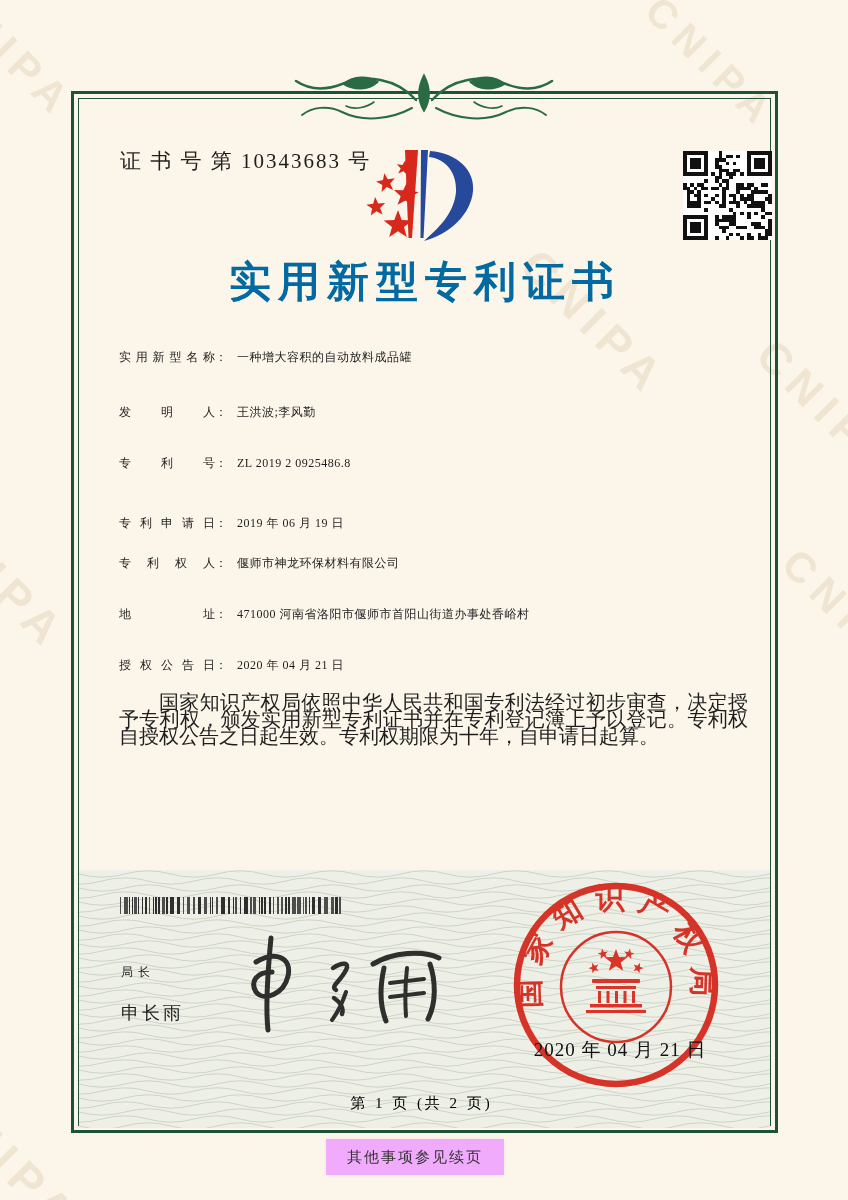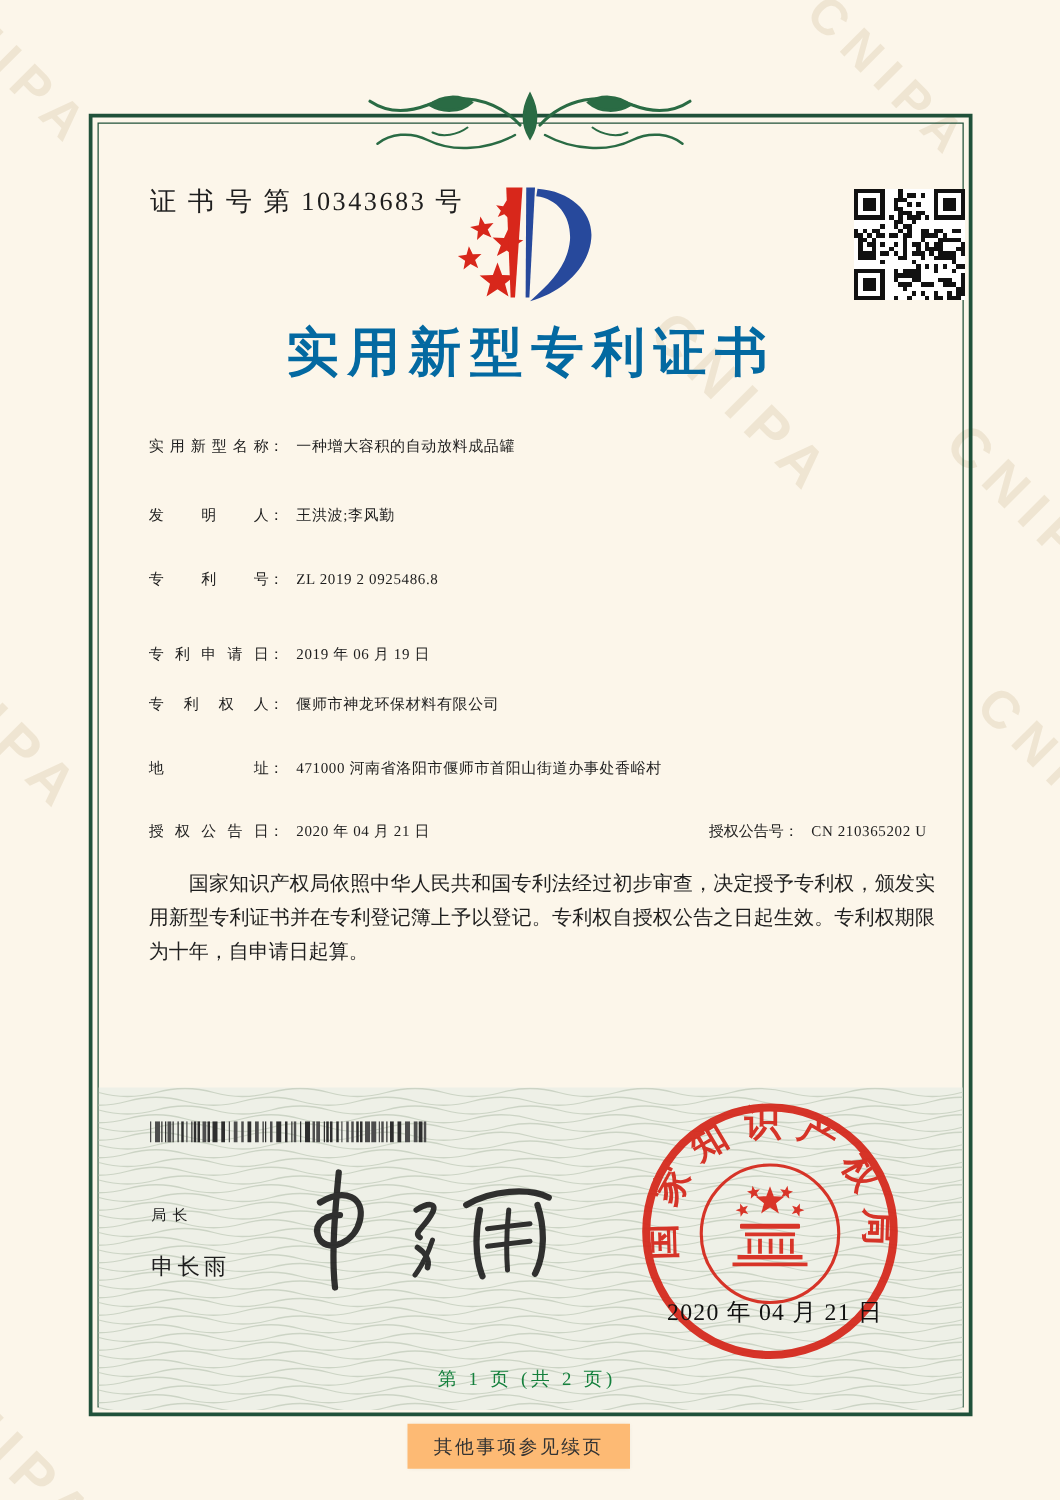--- a/index.html
+++ b/index.html
@@ -39,21 +39,21 @@
   .row{position:absolute;left:119px;z-index:3;font-size:12px;white-space:nowrap;}
   .row .lab{
     display:inline-block;width:96px;text-align:justify;text-align-last:justify;
     vertical-align:top;
   }
   .row .val{margin-left:10px;letter-spacing:0.5px;}
   .row .lab2{display:inline-block;}
   .grant-right{position:absolute;left:448px;}
   .paras{
     position:absolute;left:119px;top:694px;width:629px;z-index:3;
-    font-size:16px;line-height:27px;text-align:justify;
+    font-size:20px;line-height:17px;text-align:justify;
   }
   .paras p{margin:0;text-indent:2em;}
   .waveband{
     position:absolute;left:79px;top:870px;width:691px;height:258px;
     background:#eef0e7;z-index:2;
   }
   .waveband svg{display:block;}
   .waves path{fill:none;stroke:#ccd4c5;stroke-width:1;}
   .barcode{position:absolute;left:120px;top:897px;z-index:3;}
   .director-title{position:absolute;left:121px;top:964px;z-index:4;font-size:12px;letter-spacing:5px;}
@@ -63,25 +63,25 @@
   .seal text{
     font-family:"Liberation Serif","DejaVu Serif",serif;
     font-weight:bold;font-size:29px;fill:#d5261a;letter-spacing:12px;
   }
   .seal-date{
     position:absolute;left:520px;top:1037px;width:200px;z-index:6;
     font-size:19px;color:#111;letter-spacing:1px;text-align:center;white-space:nowrap;
   }
   .page-info{
     position:absolute;left:71px;top:1094px;width:701px;z-index:3;
-    text-align:center;font-size:15px;letter-spacing:3px;color:#15803d;
+    text-align:center;font-size:15px;letter-spacing:3px;color:#000000;
   }
   .cont-note{
     position:absolute;left:326px;top:1139px;width:178px;height:36px;z-index:3;
-    background:#fdba74;box-shadow:0 0 4px rgba(0,0,0,0.06);
+    background:#f0abfc;box-shadow:0 0 4px rgba(0,0,0,0.06);
     display:flex;align-items:center;justify-content:center;
     font-size:15px;letter-spacing:2px;color:#333;
   }
   .red{fill:#d8271b;}
   .blue{fill:#27499c;}
   .orn path{stroke:#2a6b44;}
 </style>
 </head>
 <body>
 
@@ -432,23 +432,20 @@
 </div>
 <div class="row" style="top:555px;">
   <span class="lab">专利权人</span><span>：</span><span class="val">偃师市神龙环保材料有限公司</span>
 </div>
 <div class="row" style="top:606px;">
   <span class="lab">地址</span><span>：</span><span class="val">471000  河南省洛阳市偃师市首阳山街道办事处香峪村</span>
 </div>
 
 <div class="row" style="top:657px;">
   <span class="lab">授权公告日</span><span>：</span><span class="val">2020 年 04 月 21 日</span>
-  <span class="grant-right">
-    <span class="lab2">授权公告号</span><span>：</span><span class="val">CN 210365202 U</span>
-  </span>
 </div>
 
 <div class="paras">
   <p>国家知识产权局依照中华人民共和国专利法经过初步审查，决定授予专利权，颁发实用新型专利证书并在专利登记簿上予以登记。专利权自授权公告之日起生效。专利权期限为十年，自申请日起算。</p>
 </div>
 
 <div class="waveband">
   <svg width="691" height="258" class="waves">
       <g id="wave-lines">
         <path d="M0 4 Q 23 10.4 46 4 Q 69 -2.4000000000000004 92 4 Q 115 10.4 138 4 Q 161 -2.4000000000000004 184 4 Q 207 10.4 230 4 Q 253 -2.4000000000000004 276 4 Q 299 10.4 322 4 Q 345 -2.4000000000000004 368 4 Q 391 10.4 414 4 Q 437 -2.4000000000000004 460 4 Q 483 10.4 506 4 Q 529 -2.4000000000000004 552 4 Q 575 10.4 598 4 Q 621 -2.4000000000000004 644 4 Q 667 10.4 690 4 Q 713 -2.4000000000000004 736 4"></path>

